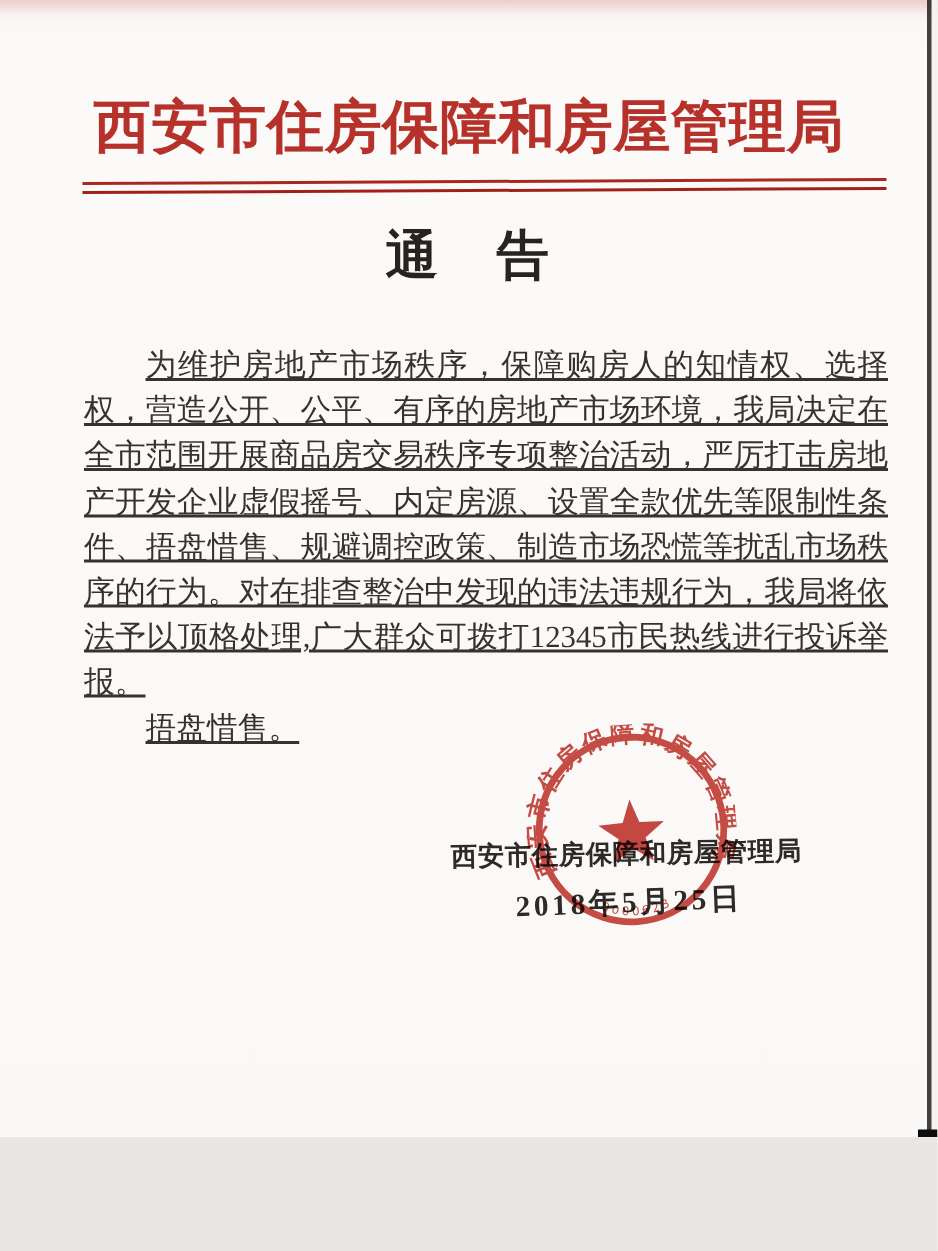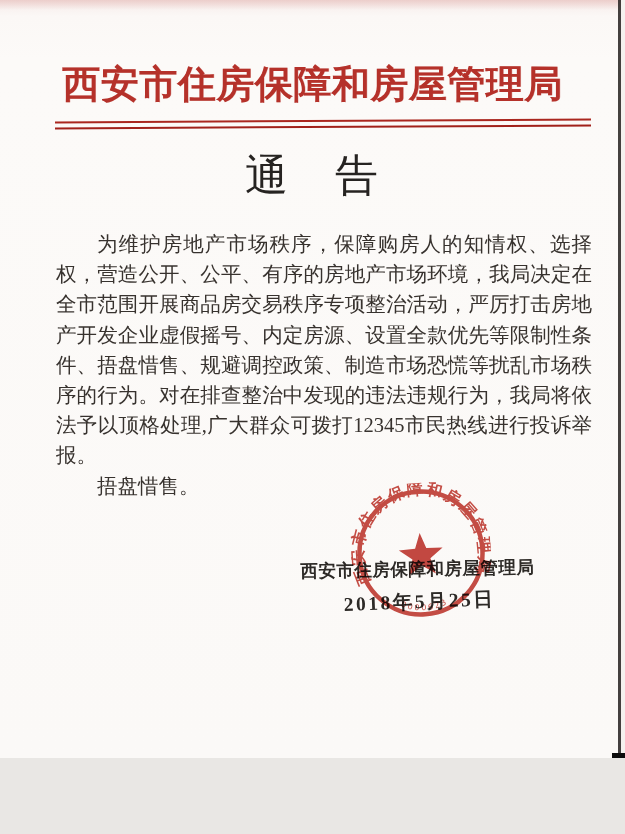--- a/index.html
+++ b/index.html
@@ -29,29 +29,30 @@
   }
   .header-rule {
     position: absolute; top: 120px; left: 55px; width: 536px; height: 4px;
     border-top: 2px solid #aa271f;
     border-bottom: 2.5px solid #a1211a;
     transform: rotate(-0.3deg);
   }
   .doc-title {
     position: absolute; top: 147px; left: 0; width: 100%;
     text-align: center;
-    font-size: 43px; font-weight: 400;
+    font-size: 35px; font-weight: 700;
     color: #262321;
     letter-spacing: 2px;
   }
   .body-block {
     position: absolute; top: 229px; left: 56px; width: 536px;
     font-size: 20.5px; line-height: 30.2px;
     color: #37322e;
     text-align: justify;
+    text-decoration: underline;
   }
   .body-block p { margin: 0; text-indent: 2em; }
   .sig-org {
     position: absolute; top: 557px; left: 0; width: 100%;
     text-align: center;
     transform: translateX(105px) rotate(-1deg);
     font-size: 17.5px; font-weight: 600; color: #2d2a27;
     letter-spacing: 0.5px;
   }
   .sig-date {

